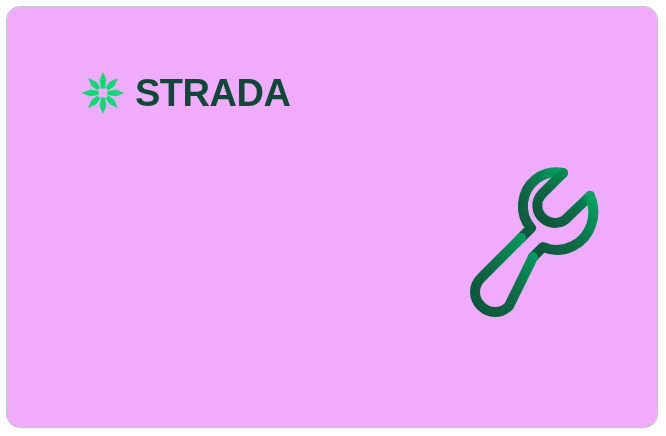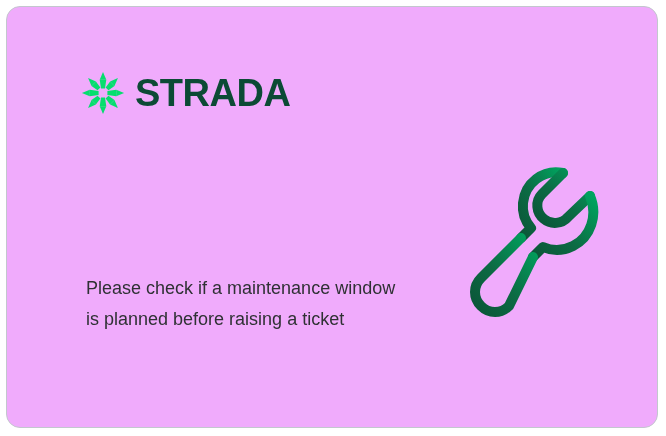--- a/index.html
+++ b/index.html
@@ -127,21 +127,20 @@
             <polygon points="83.9,83.9 66.1,76.1 76.1,66.1"></polygon>
             <polygon points="76.1,66.1 66.1,76.1 56.0,62.4 62.4,56.0"></polygon>
           </g>
         </g>
       </svg>
     </span>
     <span id="brand-wordmark" style="color:#0C4A35">STRADA</span>
   </div>
 
 
-  <p id="body-copy">Please check if a maintenance window is planned before raising a ticket</p>
 
   <div id="wrench-illustration">
     <svg viewBox="0 0 166 166" aria-hidden="true">
       <defs>
         <linearGradient id="wrenchGrad" x1="0" y1="1" x2="1" y2="0">
           <stop offset="0%" stop-color="#0B5538"></stop>
           <stop offset="45%" stop-color="#0C6B44"></stop>
           <stop offset="100%" stop-color="#00A45F"></stop>
         </linearGradient>
       </defs>

